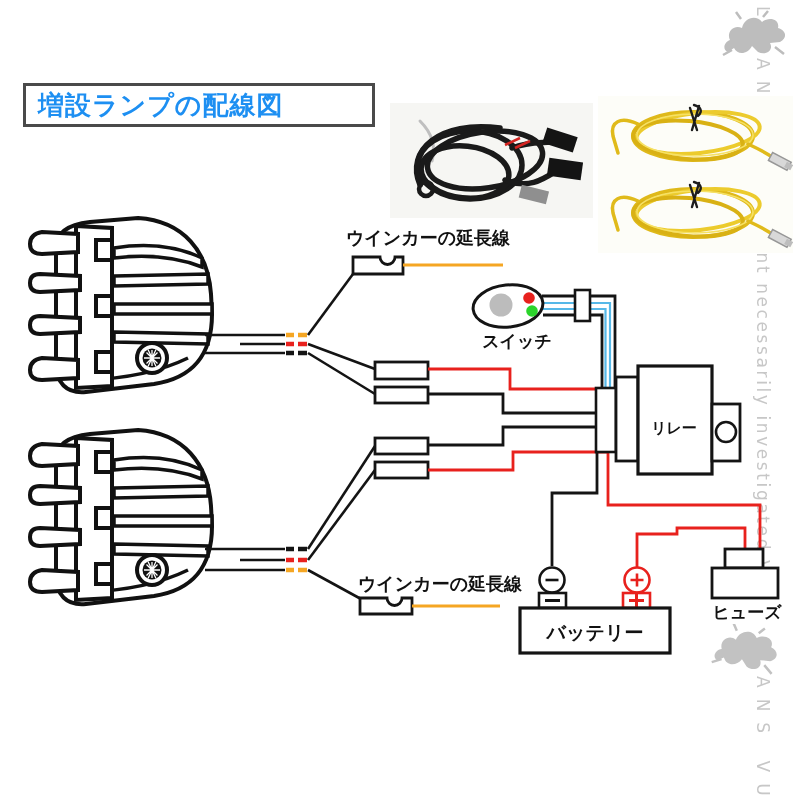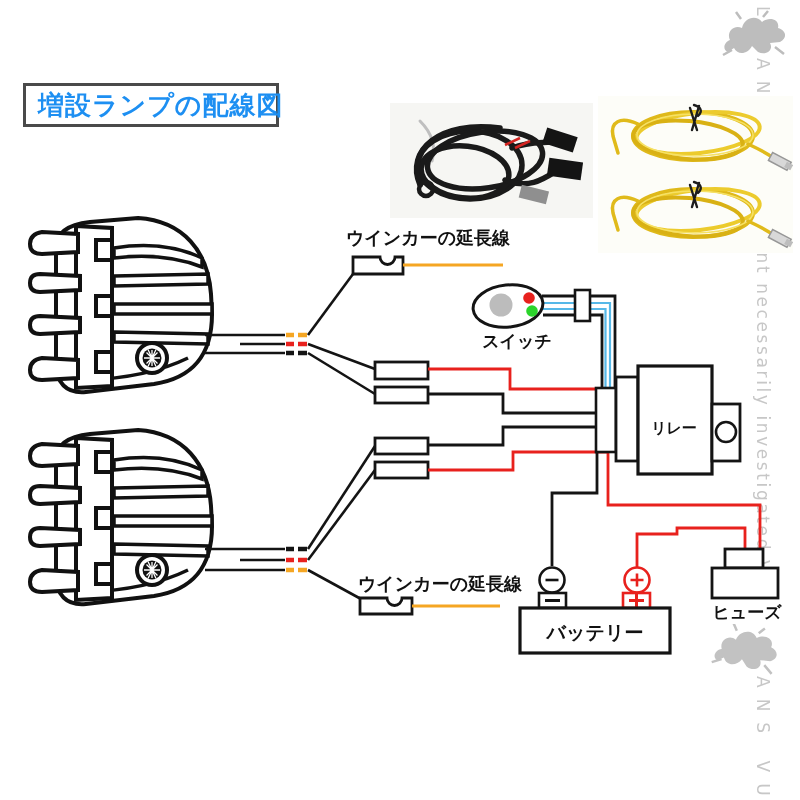--- a/index.html
+++ b/index.html
@@ -1,19 +1,19 @@
 <!DOCTYPE html>
 <html><head>
 <meta charset="utf-8">
 <style>
   html,body{margin:0;padding:0;}
   body{width:800px;height:800px;position:relative;background:#ffffff;overflow:hidden;
        font-family:"DejaVu Sans","Liberation Sans",sans-serif;}
   #stage{position:absolute;left:0;top:0;width:800px;height:800px;}
-  .title-box{position:absolute;left:23px;top:83px;width:256px;height:44px;
+  .title-box{position:absolute;left:23px;top:83px;width:352px;height:44px;
              border:3px solid #4a4a4a;display:flex;align-items:center;padding-left:12px;
              box-sizing:border-box;background:#fff;}
   .title-box span{color:#1d8ff2;font-size:26px;font-weight:bold;letter-spacing:1px;white-space:nowrap;}
   .wm{position:absolute;writing-mode:vertical-rl;color:#c7c7c7;font-size:17px;
       left:753px;white-space:nowrap;user-select:none;}
   .wm1{top:6px;letter-spacing:10px;}
   .wm2{top:58px;letter-spacing:11px;}
   .wm3{top:134px;letter-spacing:2.6px;}
   .wm4{top:676px;letter-spacing:11px;}
   .logo{position:absolute;}

